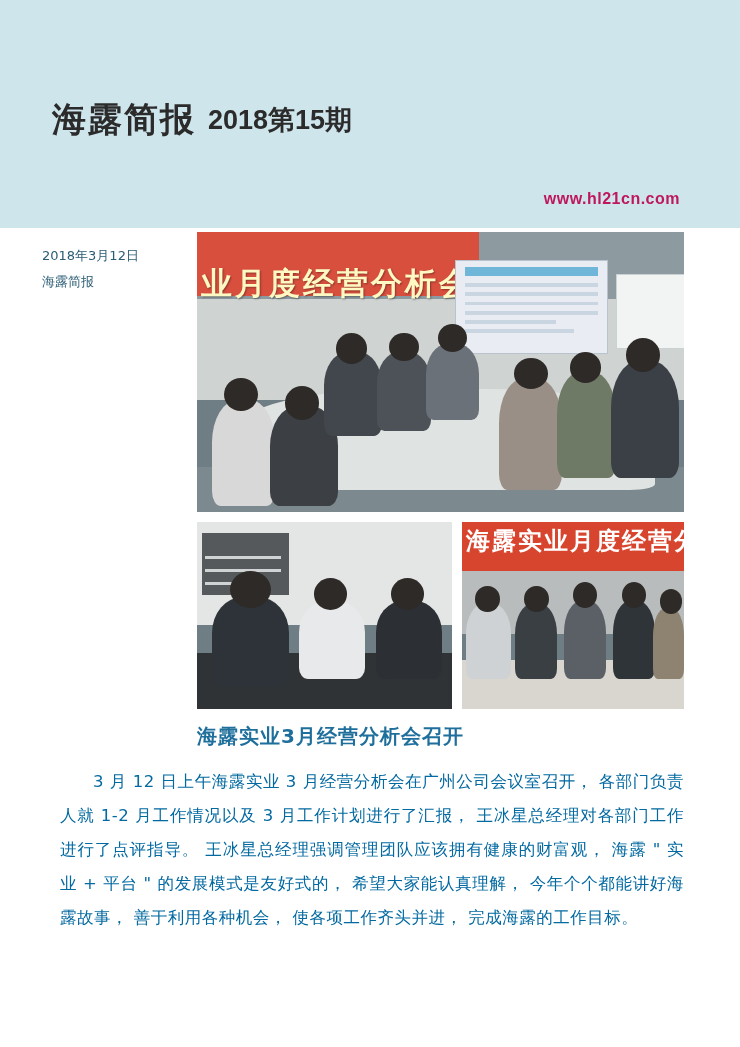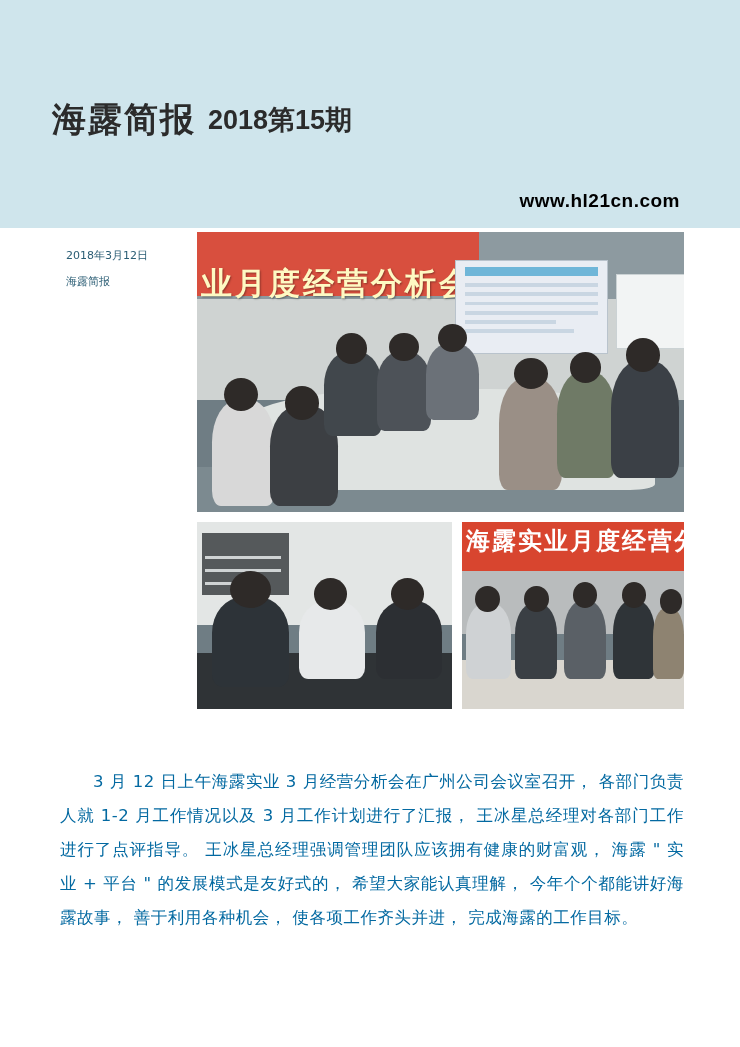--- a/index.html
+++ b/index.html
@@ -59,36 +59,35 @@
     margin-left: 12px;
     margin-bottom: 2px;
     line-height: 1;
     text-align: center;
   }
   .website {
     position: absolute;
     right: 60px;
     top: 190px;
     font-family: "Liberation Sans", sans-serif;
-    font-size: 19px;
-    font-weight: bold;
-    color: #000000;
+    font-size: 16px;
+    font-weight: bold;
+    color: #be185d;
     letter-spacing: 0.5px;
   }
   
   .meta {
     position: absolute;
     left: 42px;
     top: 243px;
     width: 150px;
     color: #2a5d74;
     font-family: "DejaVu Sans", "Liberation Sans", sans-serif;
-    font-size: 11px;
+    font-size: 13px;
     line-height: 26px;
-    margin-left: 24px;
   }
   .meta div { white-space: nowrap; }
 
   
   .photo {
     position: absolute;
     overflow: hidden;
     background: #6f7d84;
   }
   .photo-main   { left: 197px; top: 232px;  width: 487px; height: 280px; }
@@ -236,15 +235,16 @@
     <div class="person" style="left:24%; top:44%; width:19%; height:40%; background:#3a3f44;"></div>
     <div class="head" style="left:28%; top:34%; width:11%; height:14%;"></div>
     <div class="person" style="left:46%; top:42%; width:19%; height:42%; background:#5a6066;"></div>
     <div class="head" style="left:50%; top:32%; width:11%; height:14%;"></div>
     <div class="person" style="left:68%; top:42%; width:19%; height:42%; background:#2f3438;"></div>
     <div class="head" style="left:72%; top:32%; width:11%; height:14%;"></div>
     <div class="person" style="left:86%; top:46%; width:14%; height:38%; background:#8e8371;"></div>
     <div class="head" style="left:89%; top:36%; width:10%; height:13%;"></div>
   </div>
 
+  <div class="article-title">海露实业3月经营分析会召开</div>
   <div class="article-body">3 月 12 日上午海露实业 3 月经营分析会在广州公司会议室召开， 各部门负责人就 1-2 月工作情况以及 3 月工作计划进行了汇报， 王冰星总经理对各部门工作进行了点评指导。 王冰星总经理强调管理团队应该拥有健康的财富观， 海露 " 实业 + 平台 " 的发展模式是友好式的， 希望大家能认真理解， 今年个个都能讲好海露故事， 善于利用各种机会， 使各项工作齐头并进， 完成海露的工作目标。</div>
 
 </div>
 
 </body></html>

